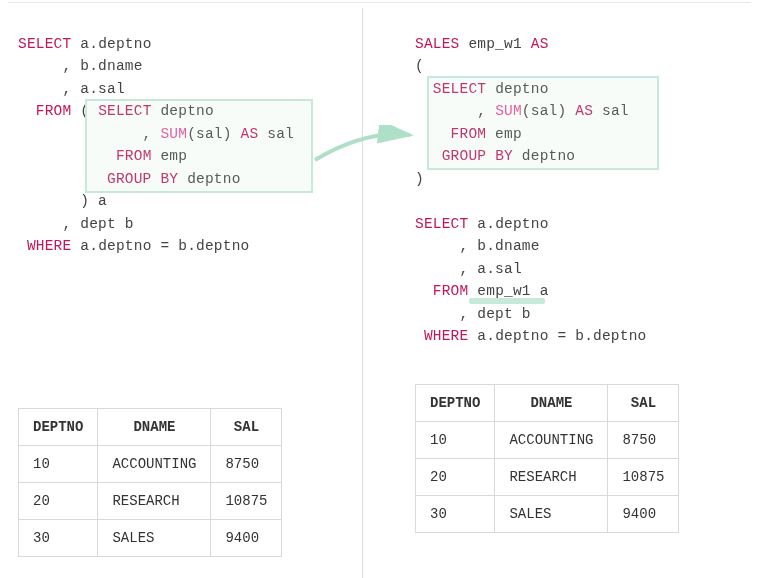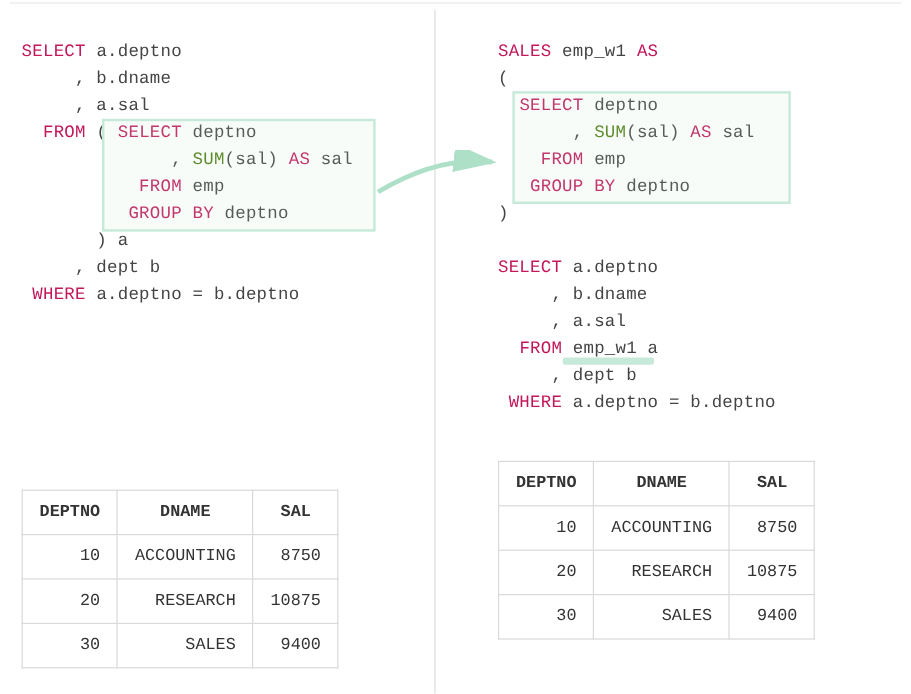--- a/index.html
+++ b/index.html
@@ -34,21 +34,21 @@
   }
   .col-left { border-right: 1px solid #ddd; }
   .code {
     font-family: Consolas, "Courier New", monospace;
     white-space: pre;
     line-height: 1.55;
     font-size: 14.5px;
     letter-spacing: 0.2px;
   }
   .kw { color: #c2185b; }  
-  .fn { color: #4d7c0f; }  
+  .fn { color: #ec4899; }  
   .plain { color: #444; }
   .highlight-box {
     position: absolute;
     border: 2px solid #c6e9d9;
     background: rgba(198,233,217,0.15);
     pointer-events: none;
   }
   .underline-strip {
     position: absolute;
     height: 6px;
@@ -63,21 +63,21 @@
   .results {
     margin-top: 36px;
     border-collapse: collapse;
     font-family: Consolas, "Courier New", monospace;
     font-size: 14px;
   }
   .col-left .results { margin-top: 150px; }
   .results th, .results td {
     border: 1px solid #d9d9d9;
     padding: 10px 14px;
-    text-align: right;
+    text-align: left;
     color: #333;
   }
   .results th {
     text-align: center;
     font-weight: bold;
     background: #fff;
   }
 </style>
 </head>
 <body>

